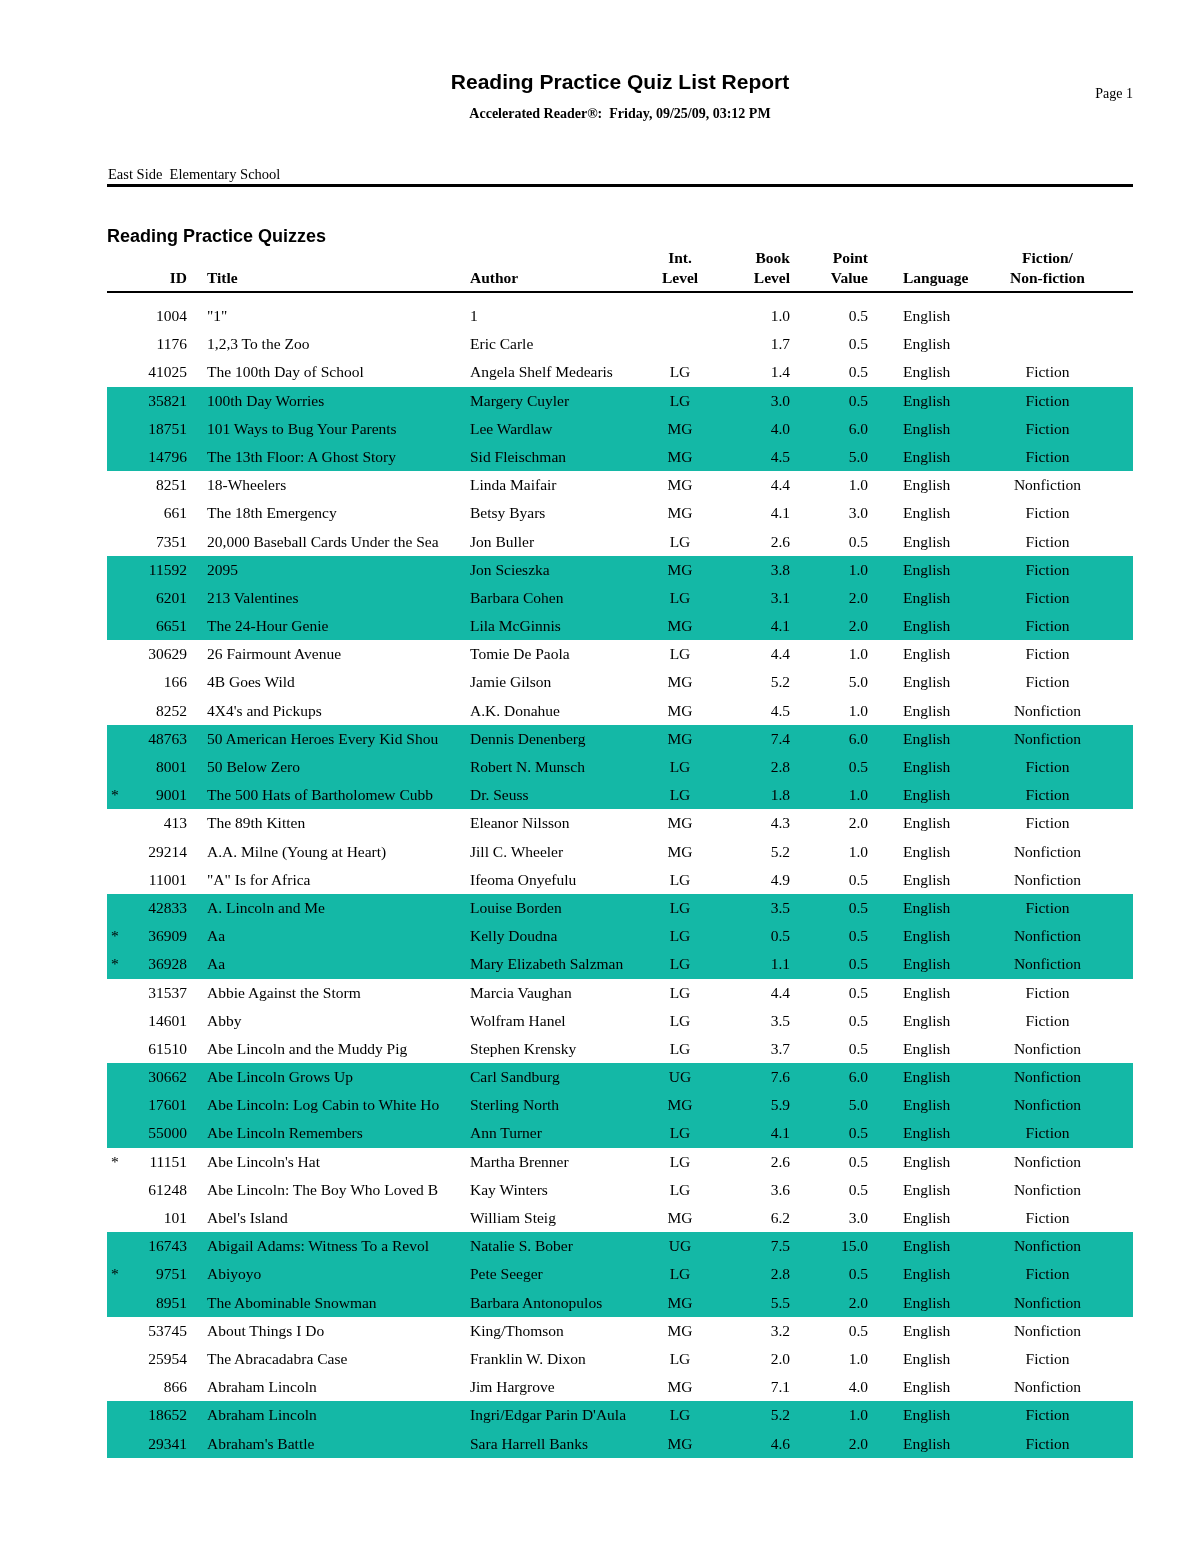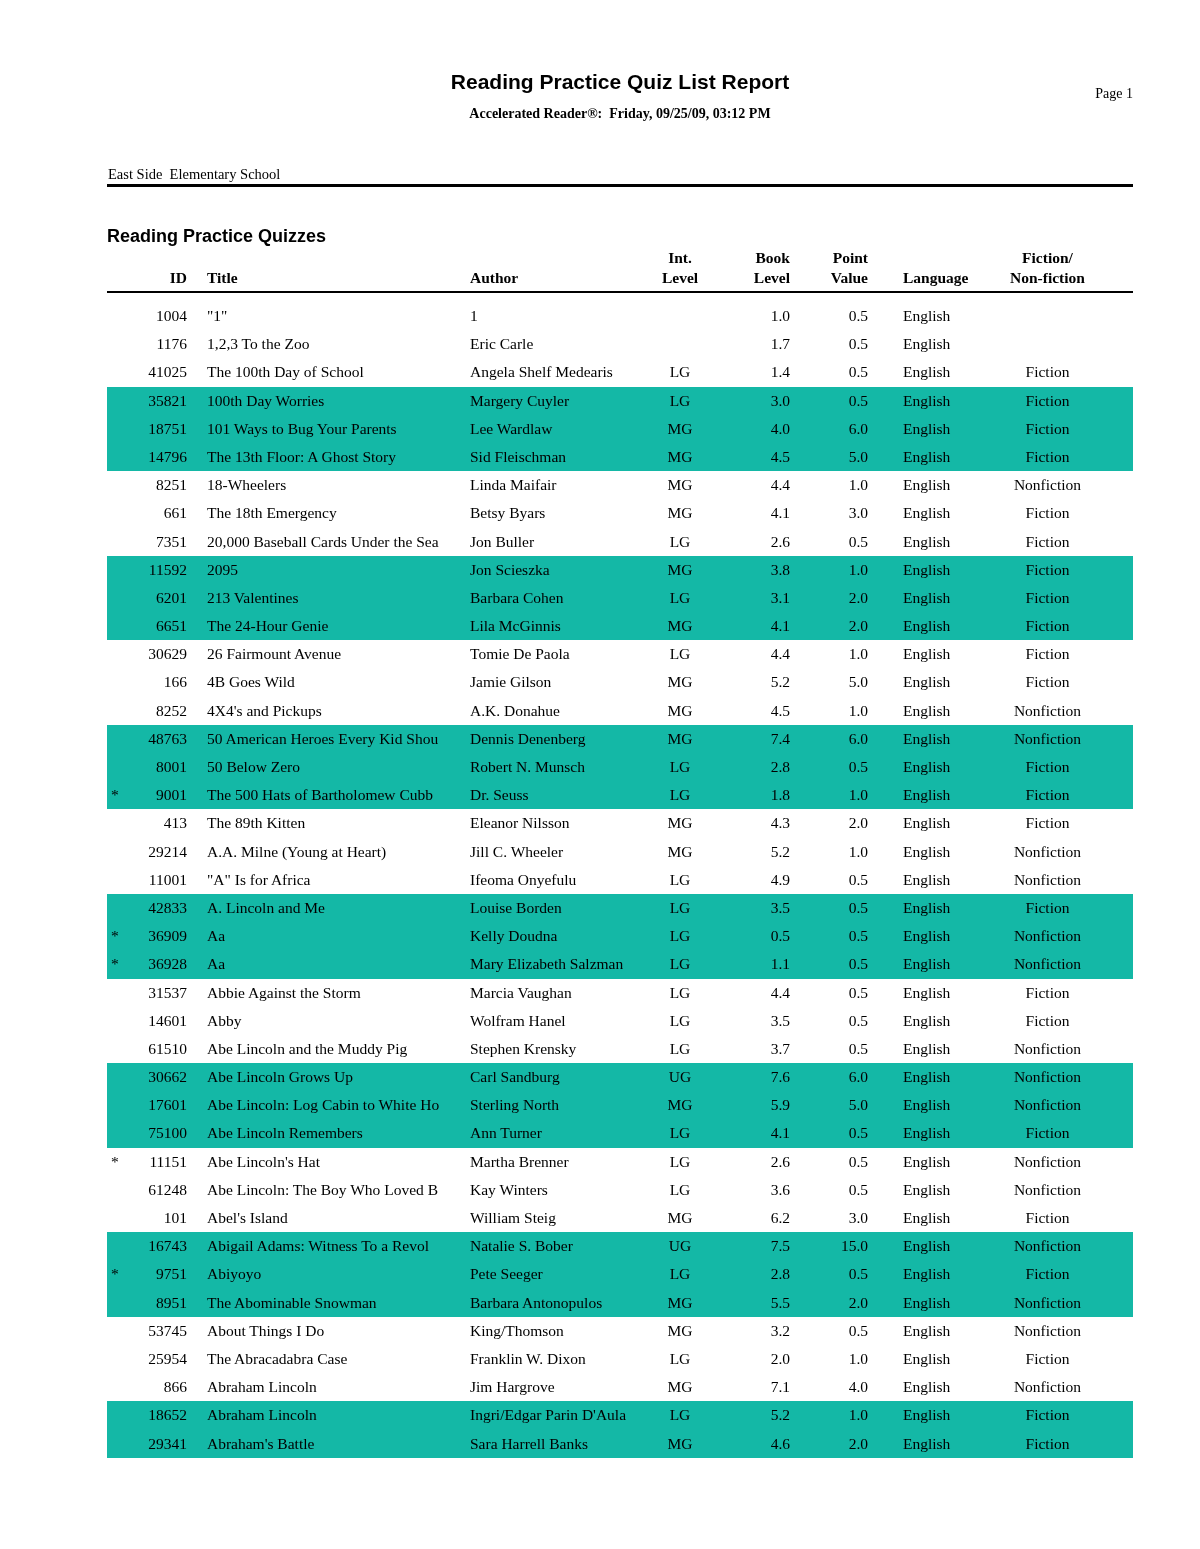--- a/index.html
+++ b/index.html
@@ -393,21 +393,21 @@
     <span class="cell c-title">Abe Lincoln: Log Cabin to White Ho</span>
     <span class="cell c-author">Sterling North</span>
     <span class="cell c-int">MG</span>
     <span class="cell c-book">5.9</span>
     <span class="cell c-point">5.0</span>
     <span class="cell c-lang">English</span>
     <span class="cell c-fic">Nonfiction</span>
   </div>
       <div class="row shaded">
     <span class="cell c-flag"></span>
-    <span class="cell c-id">75100</span>
+    <span class="cell c-id">55000</span>
     <span class="cell c-title">Abe Lincoln Remembers</span>
     <span class="cell c-author">Ann Turner</span>
     <span class="cell c-int">LG</span>
     <span class="cell c-book">4.1</span>
     <span class="cell c-point">0.5</span>
     <span class="cell c-lang">English</span>
     <span class="cell c-fic">Fiction</span>
   </div>
       <div class="row">
     <span class="cell c-flag">*</span>

